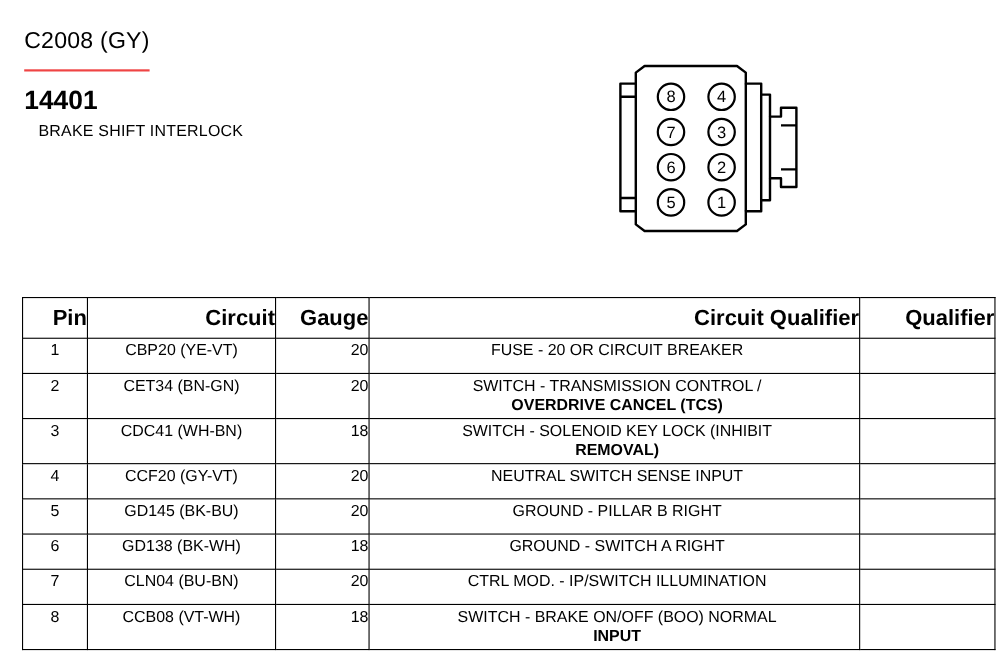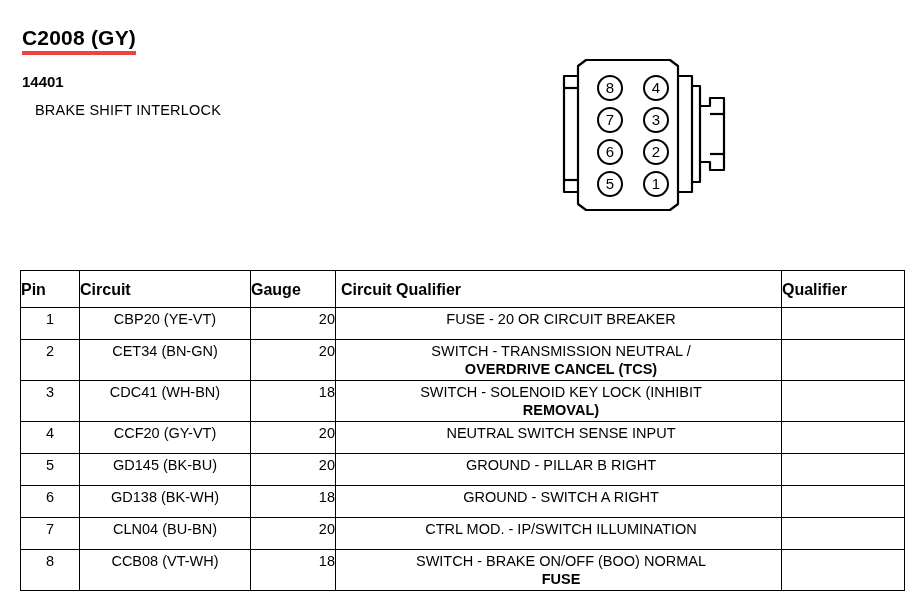--- a/index.html
+++ b/index.html
@@ -17,29 +17,29 @@
   }
 
   
   #header-block {
     position: absolute;
     left: 22px;
     top: 26px;
   }
   #connector-title {
     font-size: 21px;
-    font-weight: bold;
+    font-weight: normal;
     letter-spacing: 0.2px;
-    border-bottom: 4px solid #ef4444;
+    border-bottom: 2px solid #ef4444;
     display: inline-block;
-    padding-bottom: 1px;
+    padding-bottom: 13px;
     line-height: 24px;
   }
   #part-number {
-    font-size: 15px;
+    font-size: 24px;
     font-weight: bold;
     margin-top: 16px;
     line-height: 22px;
   }
   #component-name {
     font-size: 14.5px;
     margin-top: 8px;
     line-height: 18px;
     letter-spacing: 0.2px;
     margin-left: 13px;
@@ -62,23 +62,23 @@
     width: 874px;
     border-collapse: collapse;
     table-layout: fixed;
   }
   #pin-table th, #pin-table td {
     border: 1.5px solid #000;
     padding: 0;
     vertical-align: top;
   }
   #pin-table th {
-    font-size: 16px;
+    font-size: 20px;
     font-weight: bold;
-    text-align: left;
+    text-align: right;
     height: 31px;
     padding: 3px 0 2px 0;
     vertical-align: middle;
   }
   #pin-table td {
     font-size: 14.5px;
     height: 26px;
     line-height: 17.5px;
     padding: 3px 0 2px 0;
   }
@@ -158,21 +158,21 @@
       <td class="col-pin">1</td>
       <td class="col-circuit">CBP20 (YE-VT)</td>
       <td class="col-gauge">20</td>
       <td class="col-func"><span>FUSE - 20 OR CIRCUIT BREAKER</span></td>
       <td class="col-qual"></td>
     </tr>
     <tr>
       <td class="col-pin">2</td>
       <td class="col-circuit">CET34 (BN-GN)</td>
       <td class="col-gauge">20</td>
-      <td class="col-func"><span>SWITCH - TRANSMISSION NEUTRAL /</span><span class="fn-line2">OVERDRIVE CANCEL (TCS)</span></td>
+      <td class="col-func"><span>SWITCH - TRANSMISSION CONTROL /</span><span class="fn-line2">OVERDRIVE CANCEL (TCS)</span></td>
       <td class="col-qual"></td>
     </tr>
     <tr>
       <td class="col-pin">3</td>
       <td class="col-circuit">CDC41 (WH-BN)</td>
       <td class="col-gauge">18</td>
       <td class="col-func"><span>SWITCH - SOLENOID KEY LOCK (INHIBIT</span><span class="fn-line2">REMOVAL)</span></td>
       <td class="col-qual"></td>
     </tr>
     <tr>
@@ -200,17 +200,17 @@
       <td class="col-pin">7</td>
       <td class="col-circuit">CLN04 (BU-BN)</td>
       <td class="col-gauge">20</td>
       <td class="col-func"><span>CTRL MOD. - IP/SWITCH ILLUMINATION</span></td>
       <td class="col-qual"></td>
     </tr>
     <tr>
       <td class="col-pin">8</td>
       <td class="col-circuit">CCB08 (VT-WH)</td>
       <td class="col-gauge">18</td>
-      <td class="col-func"><span>SWITCH - BRAKE ON/OFF (BOO) NORMAL</span><span class="fn-line2">FUSE</span></td>
+      <td class="col-func"><span>SWITCH - BRAKE ON/OFF (BOO) NORMAL</span><span class="fn-line2">INPUT</span></td>
       <td class="col-qual"></td>
     </tr>
   </tbody>
 </table>
 
 </body></html>

